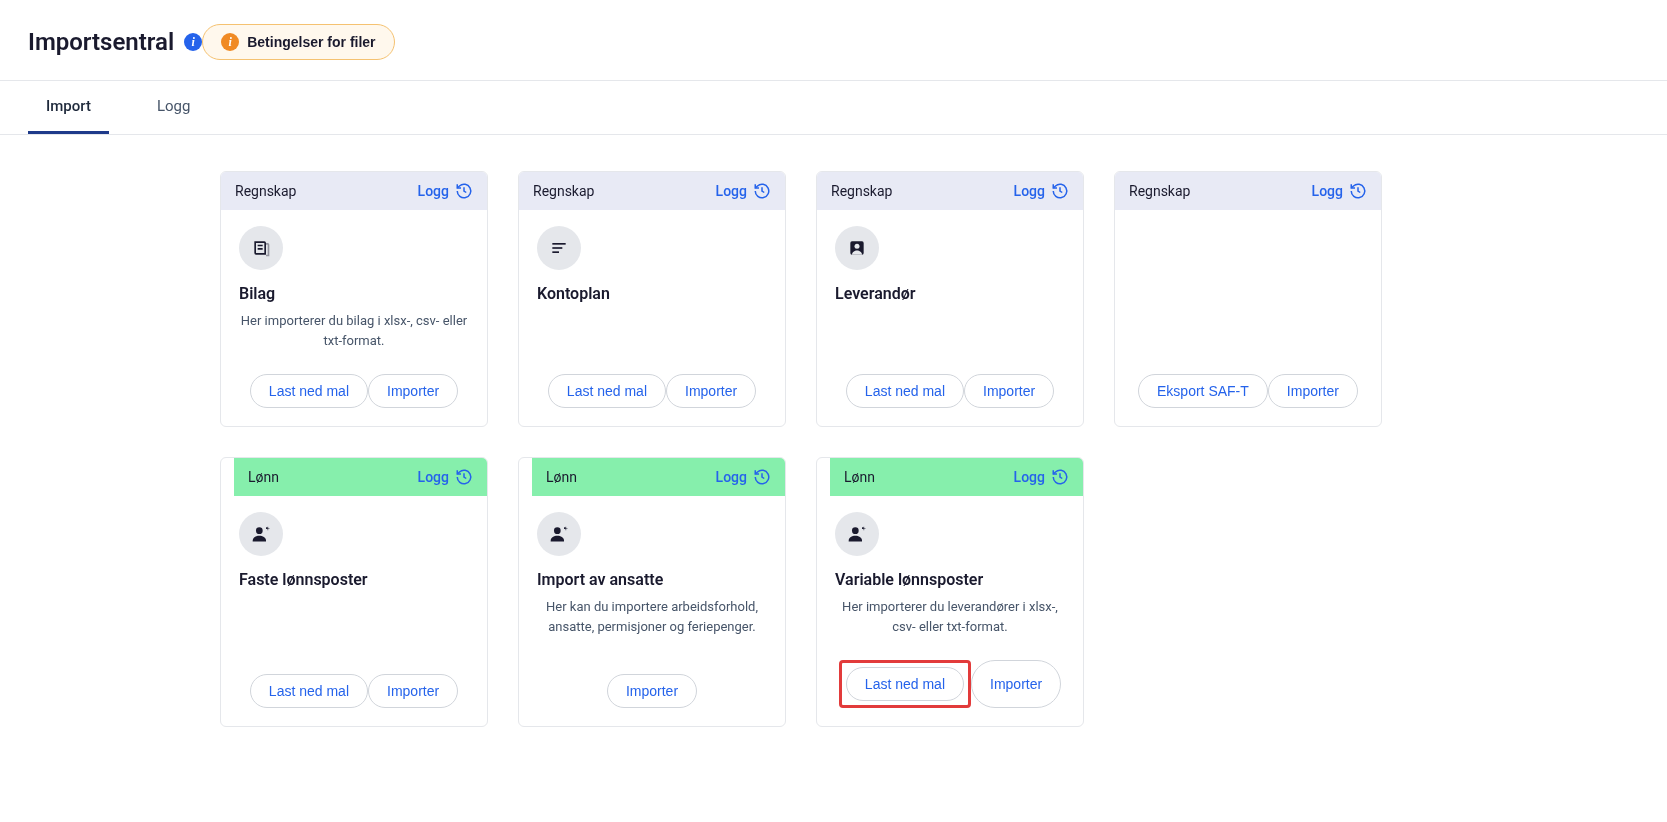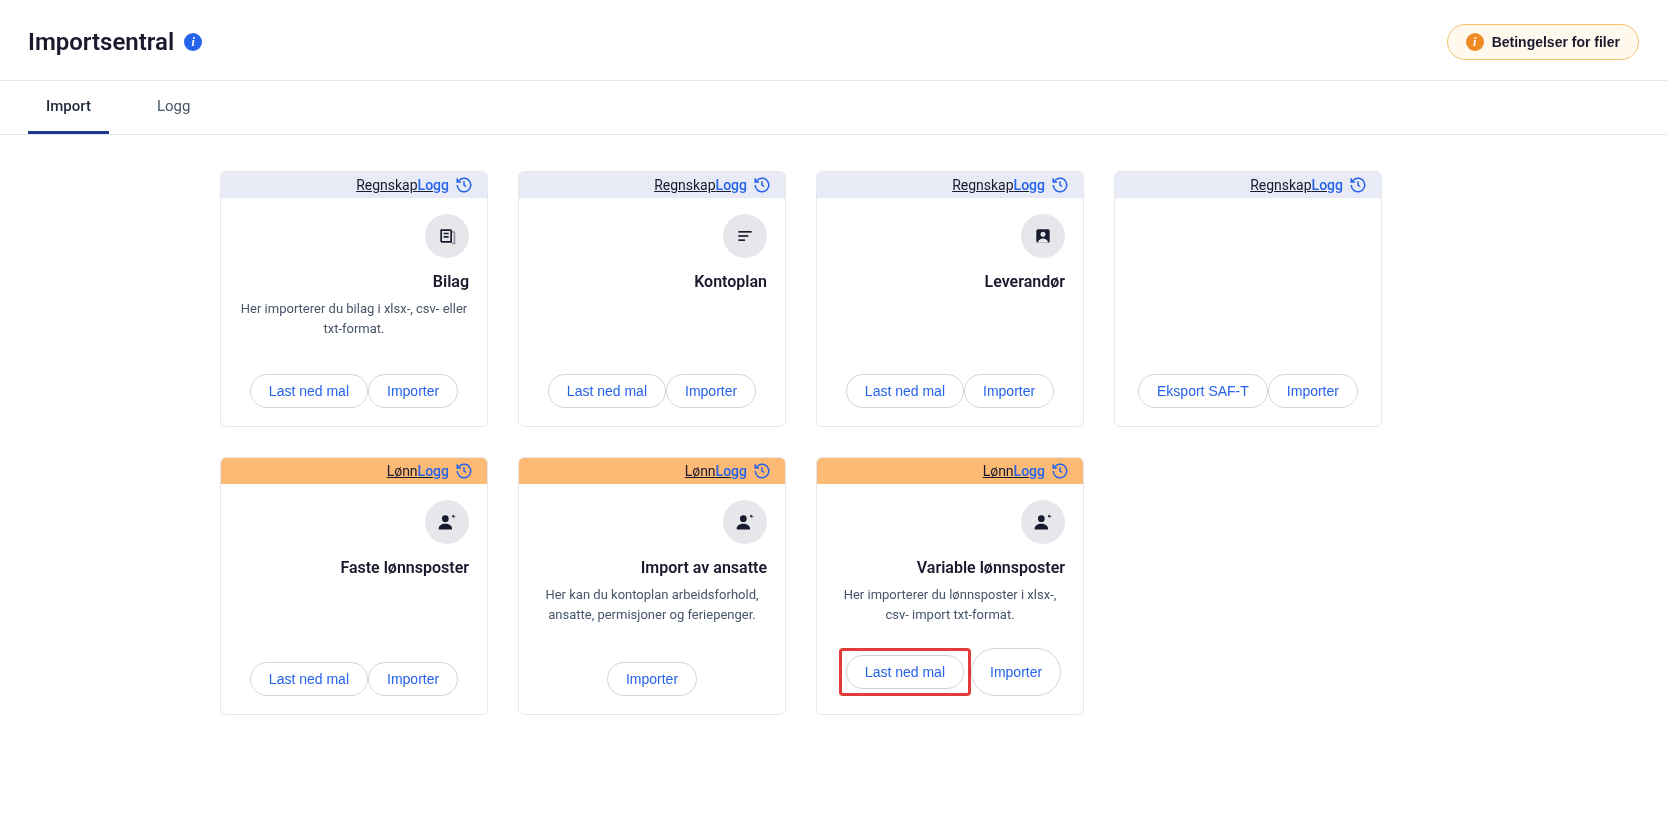--- a/index.html
+++ b/index.html
@@ -11,21 +11,21 @@
     body {
       font-family: -apple-system, BlinkMacSystemFont, "Segoe UI", Roboto, Helvetica, Arial, sans-serif;
       background: #ffffff;
       color: #1a1a2e;
       width: 1667px;
     }
 
     .page-header {
       display: flex;
       align-items: center;
-      justify-content: space-between;
+      justify-content: flex-start;
       padding: 24px 28px 20px 28px;
       border-bottom: 1px solid #e5e7eb;
     }
 
     .title-wrap {
       display: flex;
       align-items: center;
       gap: 10px;
     }
 
@@ -114,50 +114,50 @@
       overflow: hidden;
       display: flex;
       flex-direction: column;
       background: #ffffff;
       min-height: 256px;
     }
 
     .card-header {
       display: flex;
       align-items: center;
-      justify-content: flex-end;
-      padding: 4px 14px;
+      justify-content: space-between;
+      padding: 10px 14px;
       font-size: 14px;
-      text-decoration: underline;
     }
 
     .card-header.regnskap {
       background: #e8eaf5;
       color: #1a1a2e;
     }
 
     .card-header.lonn {
-      background: #fdba74;
-      color: #1a1a2e;
+      background: #86efac;
+      color: #1a1a2e;
+      margin-left: 13px;
     }
 
     .card-logg {
       display: inline-flex;
       align-items: center;
       gap: 6px;
       color: #2563eb;
       font-weight: 500;
       cursor: pointer;
     }
 
     .card-body {
       flex: 0 0 auto;
       display: flex;
       flex-direction: column;
-      align-items: flex-end;
+      align-items: flex-start;
       padding: 16px 18px 10px 18px;
       text-align: center;
     }
 
     .icon-circle {
       width: 44px;
       height: 44px;
       border-radius: 50%;
       background: #e5e7eb;
       display: flex;
@@ -388,21 +388,21 @@
       <div class="card-body">
         <div class="icon-circle">
           <svg width="20" height="20" viewBox="0 0 24 24" fill="#1a1a2e">
             <circle cx="10" cy="8" r="4"></circle>
             <path d="M2 20c0-4 4-6 8-6s8 2 8 6v1H2v-1z"></path>
             <path d="M18 5h2M19 4v2" stroke="#1a1a2e" stroke-width="1.5"></path>
             <text x="18" y="8" font-size="8" fill="#1a1a2e">+</text>
           </svg>
         </div>
         <div class="card-title">Import av ansatte</div>
-        <div class="card-desc">Her kan du kontoplan arbeidsforhold, ansatte, permisjoner og feriepenger.</div>
+        <div class="card-desc">Her kan du importere arbeidsforhold, ansatte, permisjoner og feriepenger.</div>
       </div>
       <div class="card-actions">
         <button class="pill-btn">Importer</button>
       </div>
     </div>
     <div class="card">
       <div class="card-header lonn">
         <span>Lønn</span>
         <span class="card-logg">
           <span>Logg</span>
@@ -418,21 +418,21 @@
       <div class="card-body">
         <div class="icon-circle">
           <svg width="20" height="20" viewBox="0 0 24 24" fill="#1a1a2e">
             <circle cx="10" cy="8" r="4"></circle>
             <path d="M2 20c0-4 4-6 8-6s8 2 8 6v1H2v-1z"></path>
             <path d="M18 5h2M19 4v2" stroke="#1a1a2e" stroke-width="1.5"></path>
             <text x="18" y="8" font-size="8" fill="#1a1a2e">+</text>
           </svg>
         </div>
         <div class="card-title">Variable lønnsposter</div>
-        <div class="card-desc">Her importerer du lønnsposter i xlsx-, csv- import txt-format.</div>
+        <div class="card-desc">Her importerer du leverandører i xlsx-, csv- eller txt-format.</div>
       </div>
       <div class="card-actions">
         <span class="highlight-box">
           <button class="pill-btn">Last ned mal</button>
         </span>
         <button class="pill-btn">Importer</button>
       </div>
     </div>
   </div>
 

